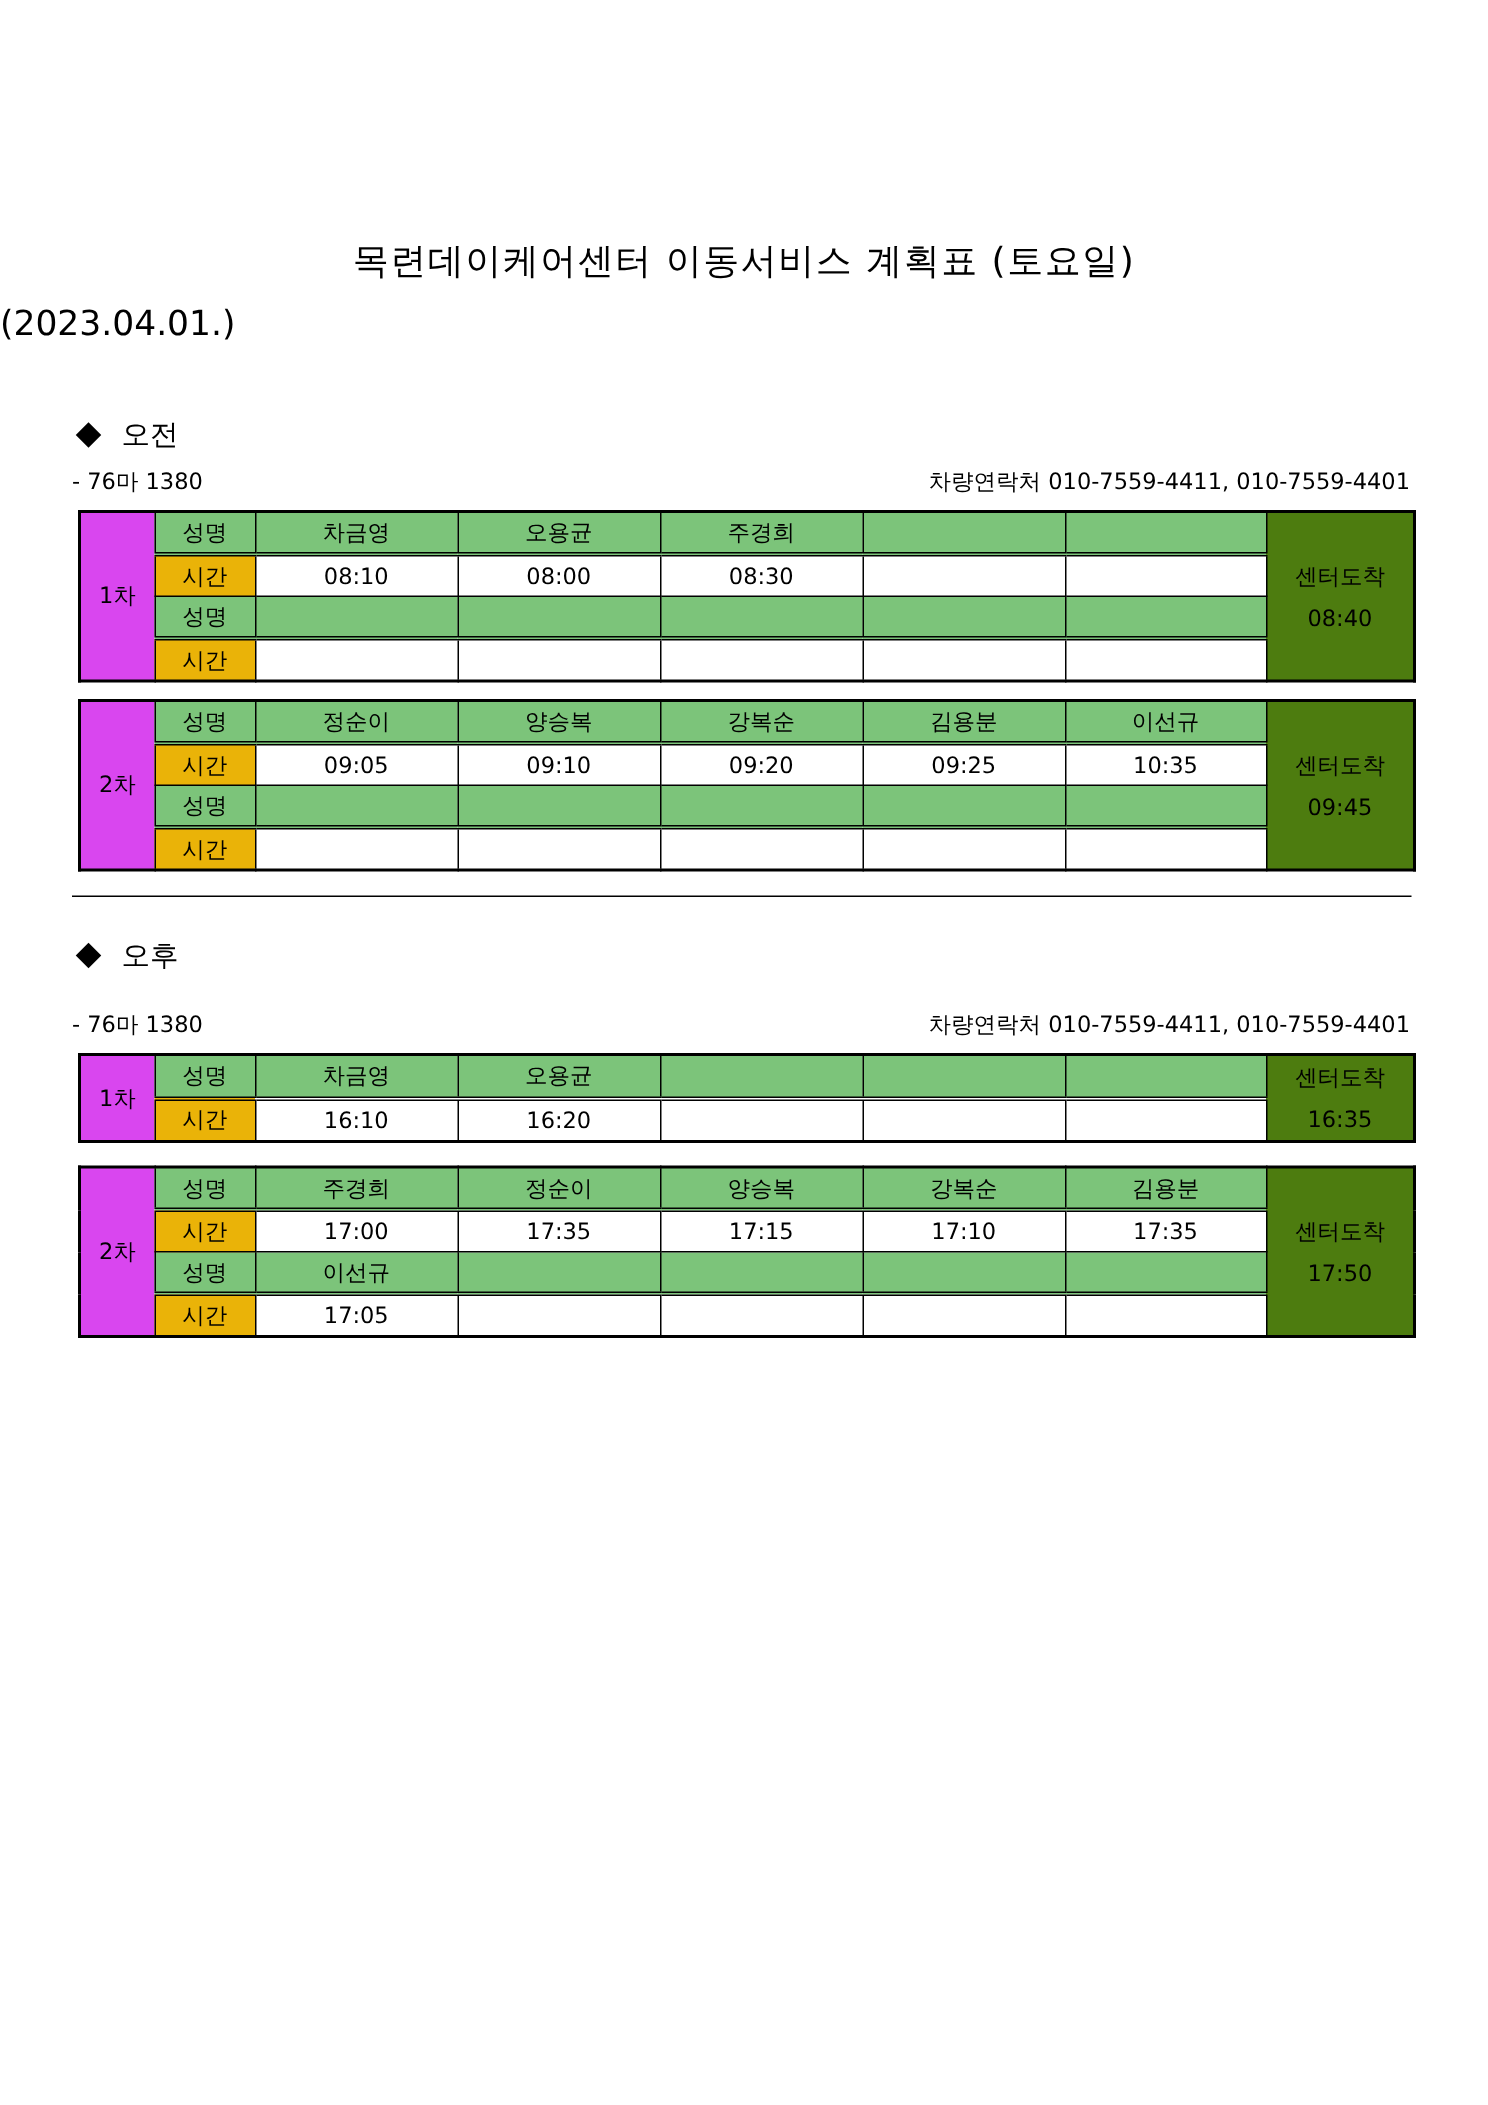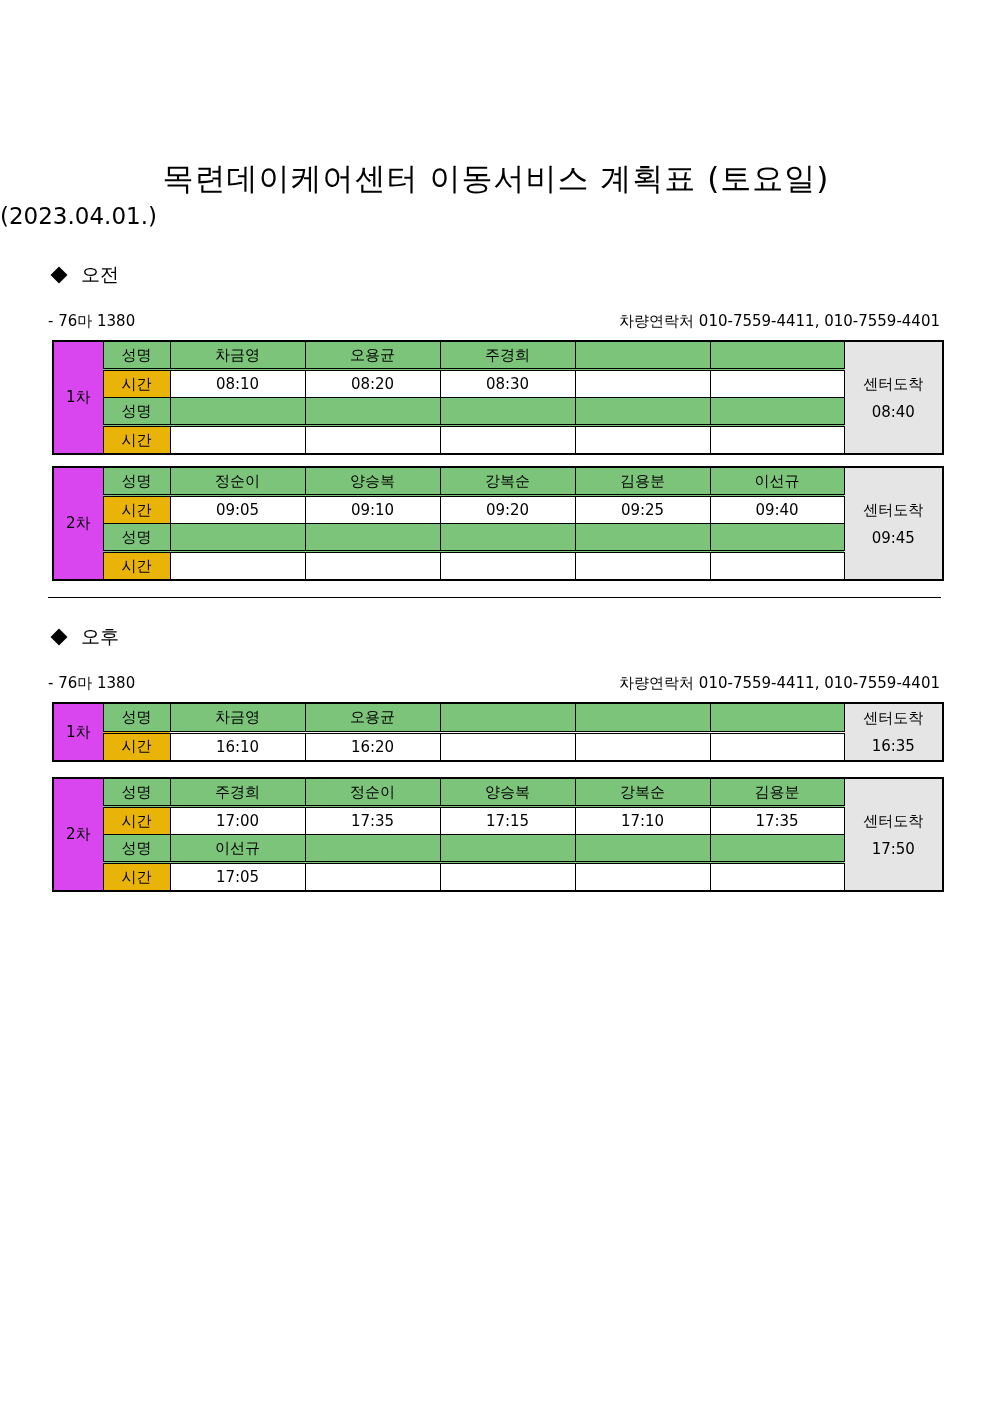--- a/index.html
+++ b/index.html
@@ -1,36 +1,36 @@
 <!DOCTYPE html>
 <html><head>
 <meta charset="utf-8">
 <style>
   html, body { margin:0; padding:0; background:#ffffff; }
   body { width:992px; height:1403px; position:relative; font-family:"DejaVu Sans", "Liberation Sans", sans-serif; color:#000; }
-  .title { position:absolute; left:0; width:992px; top:158px; text-align:center; font-size:31px; letter-spacing:1px; }
+  .title { position:absolute; left:0; width:992px; top:158px; text-align:center; font-size:24px; letter-spacing:1px; }
   .subtitle { position:absolute; left:0; width:992px; top:203px; font-size:23px; }
   .section-head { position:absolute; left:50px; font-size:19px; display:flex; align-items:center; gap:10px; }
   .diamond { display:inline-block; width:12px; height:12px; background:#000; transform:rotate(45deg); margin-left:3px; margin-right:6px; }
   .info-line { position:absolute; left:48px; width:892px; font-size:15px; display:flex; justify-content:space-between;gap:36px; }
   .divider { position:absolute; left:48px; width:893px; top:597px; height:0; border-top:1px solid #000; }
   table.sched { position:absolute; left:52px; width:890px; border-collapse:collapse; table-layout:fixed; border:2px solid #000; font-size:15px; }
   table.sched td { border:1px solid #000; height:26px; text-align:center; padding:0; vertical-align:middle; }
   table.sched tr.name-row td.cell, table.sched tr.name-row td.lbl { background:#7cc47a; border-bottom:3px double #000; }
   table.sched td.round { background:#d946ef; font-size:15px; }
-  table.sched td.arrival { background:#e5e5e5; line-height:28px; }
+  table.sched td.arrival { background:#4d7c0f; line-height:28px; }
   table.sched td.lbl { background:#eab308; }
 </style>
 </head>
 <body>
 
 <div class="title">목련데이케어센터 이동서비스 계획표 (토요일)</div>
 <div class="subtitle">(2023.04.01.)</div>
 
-<div class="section-head" style="top:262px;">
+<div class="section-head" style="top:277px;">
   <span class="diamond"></span>
   <span>오전</span>
 </div>
 <div class="info-line" style="top:312px;">
   <span>- 76마 1380</span>
   <span>차량연락처 010-7559-4411, 010-7559-4401</span>
 </div>
 
 <table class="sched" style="top:340px;">
   <colgroup>
@@ -53,21 +53,21 @@
     <td class="cell"></td>
     <td class="cell"></td>
     <td class="arrival" rowspan="4">
       <div>센터도착</div>
       <div>08:40</div>
     </td>
   </tr>
   <tr>
     <td class="lbl">시간</td>
     <td>08:10</td>
-    <td>08:20</td>
+    <td>08:00</td>
     <td>08:30</td>
     <td></td>
     <td></td>
   </tr>
   <tr class="name-row">
     <td class="lbl">성명</td>
     <td class="cell"></td>
     <td class="cell"></td>
     <td class="cell"></td>
     <td class="cell"></td>
@@ -108,21 +108,21 @@
       <div>센터도착</div>
       <div>09:45</div>
     </td>
   </tr>
   <tr>
     <td class="lbl">시간</td>
     <td>09:05</td>
     <td>09:10</td>
     <td>09:20</td>
     <td>09:25</td>
-    <td>09:40</td>
+    <td>10:35</td>
   </tr>
   <tr class="name-row">
     <td class="lbl">성명</td>
     <td class="cell"></td>
     <td class="cell"></td>
     <td class="cell"></td>
     <td class="cell"></td>
     <td class="cell"></td>
   </tr>
   <tr>

